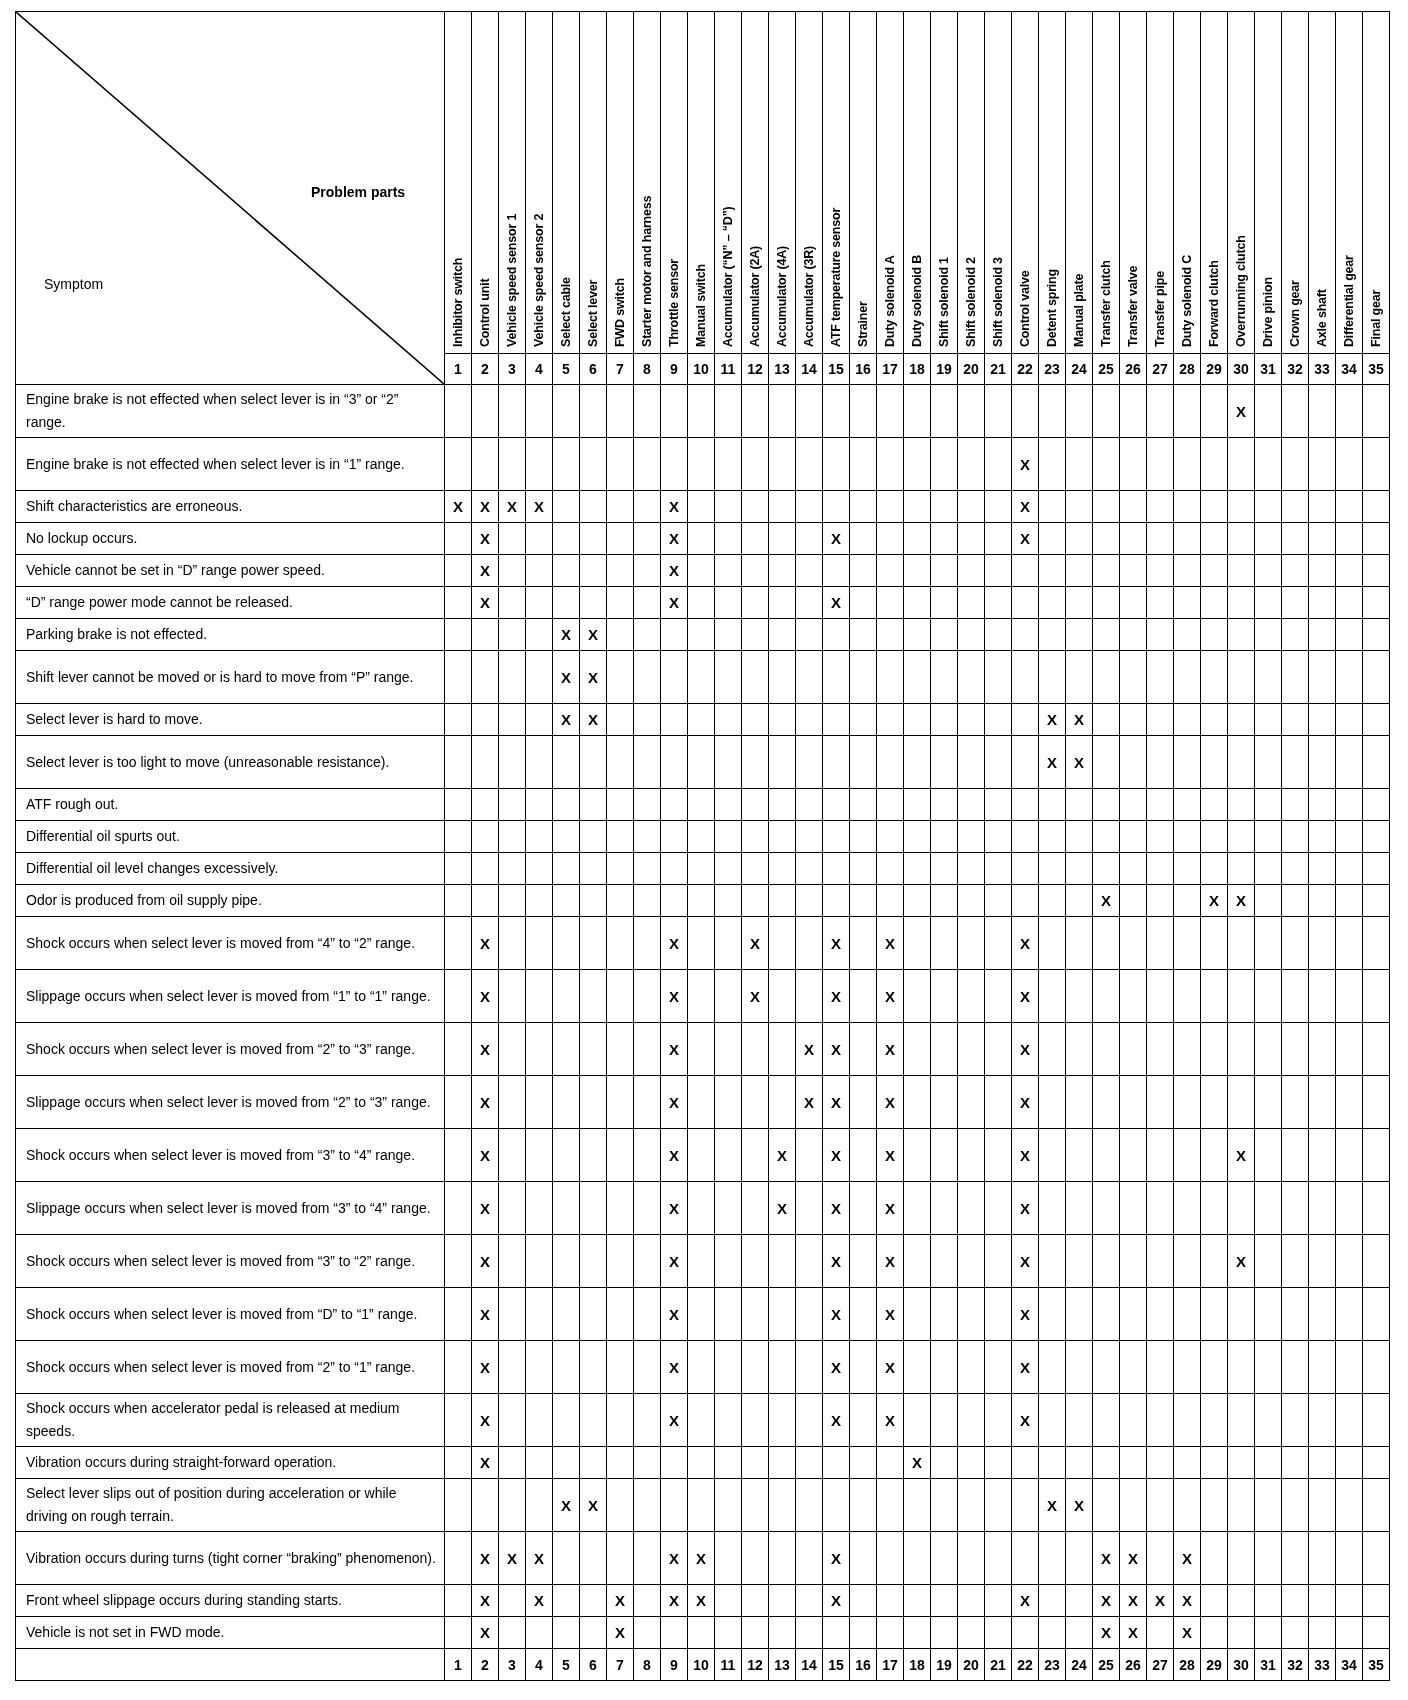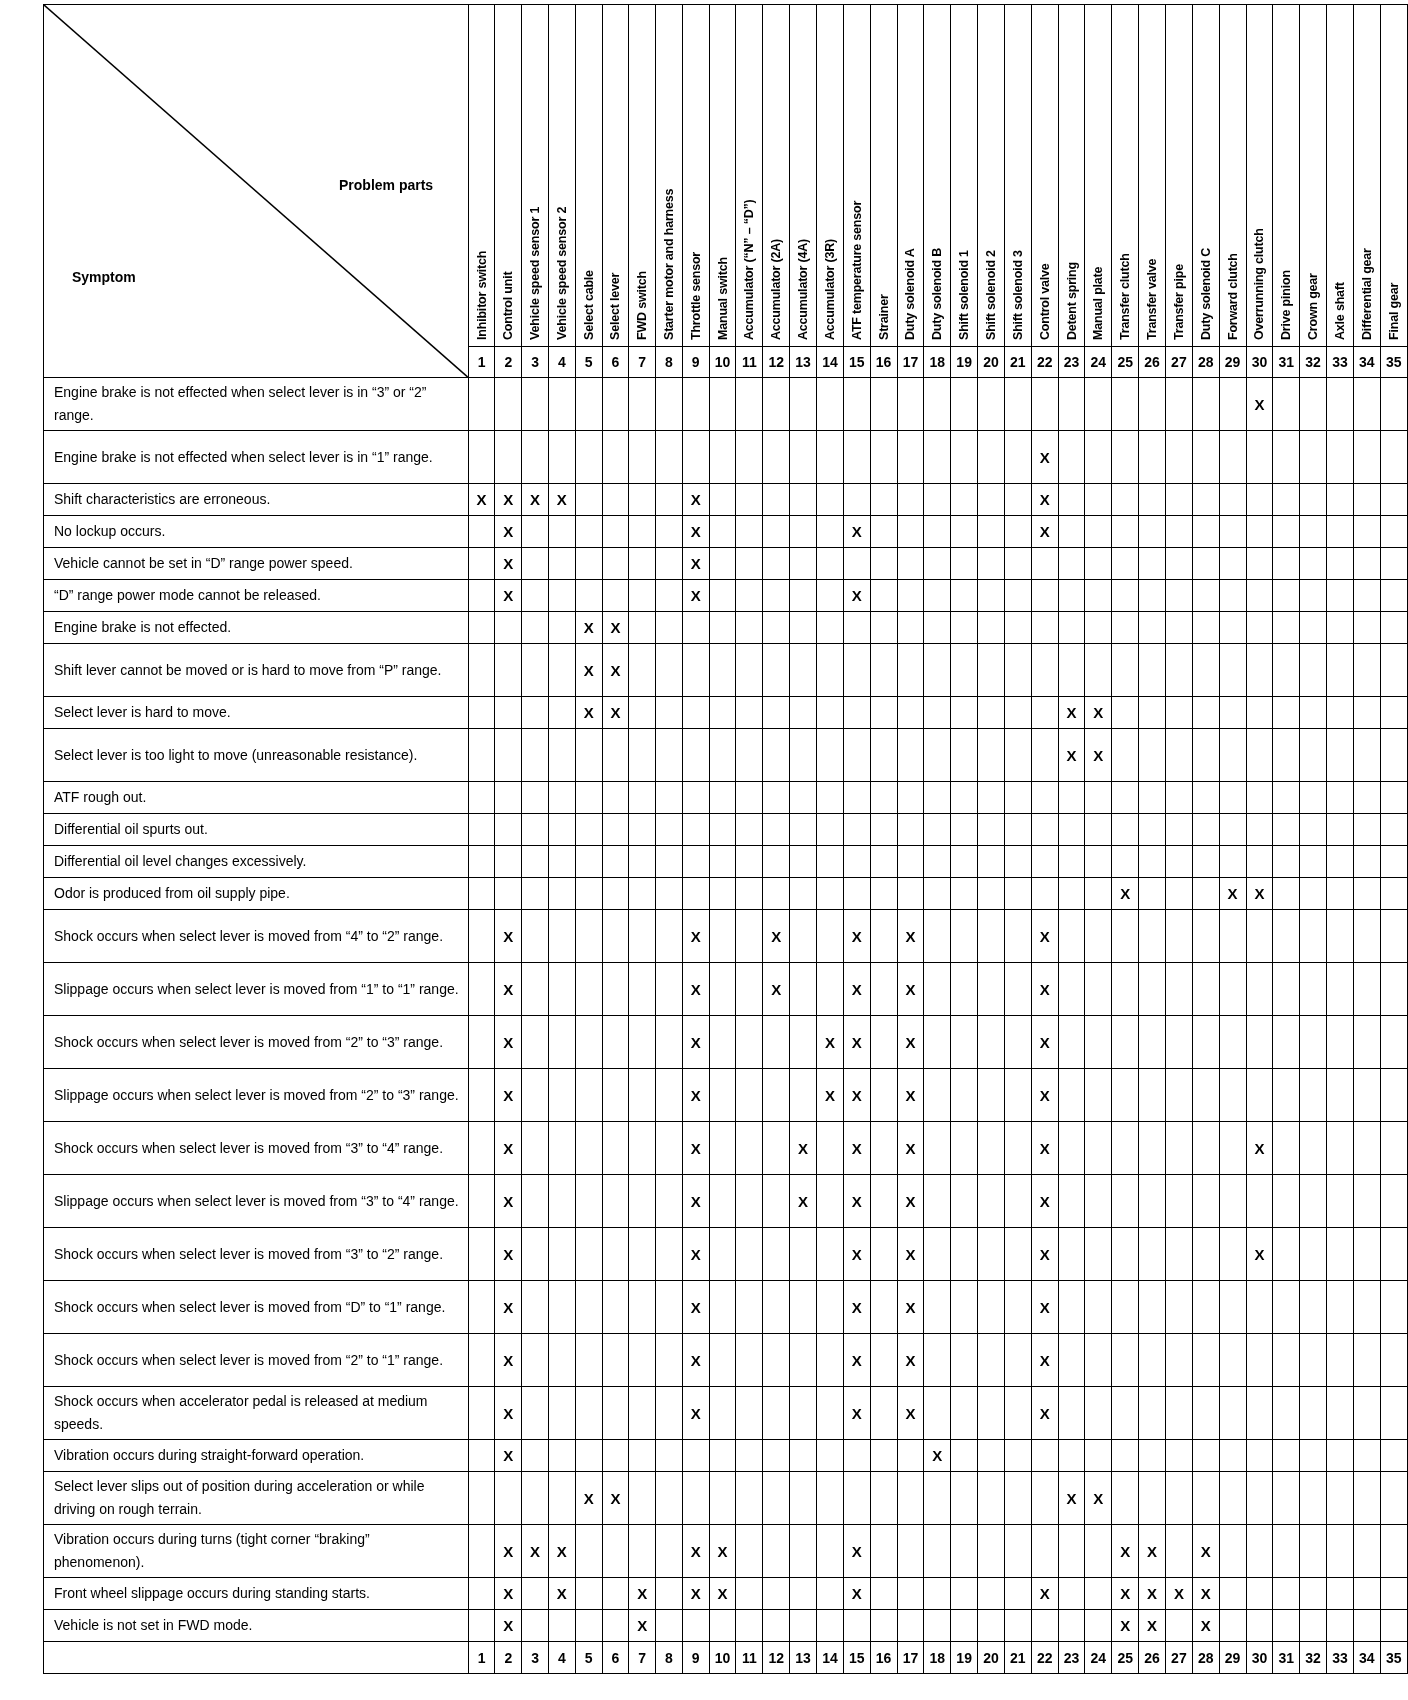--- a/index.html
+++ b/index.html
@@ -1,24 +1,24 @@
 <!DOCTYPE html>
 <html><head>
 <meta charset="utf-8">
 <style>
   html, body { margin: 0; padding: 0; background: #ffffff; }
   body { width: 1408px; height: 1700px; position: relative; overflow: hidden;
          font-family: "Liberation Sans", "DejaVu Sans", sans-serif; color: #000; }
-  #sheet { position: absolute; left: 15px; top: 4px; margin-left: 28px; }
+  #sheet { position: absolute; left: 15px; top: 11px; }
   table.diag { border-collapse: collapse; table-layout: fixed; }
   table.diag td { border: 1.6px solid #000; padding: 0; vertical-align: middle; }
   td.corner { position: relative; height: 372px; width: 424px; }
   td.corner svg { position: absolute; left: 0; top: 0; width: 100%; height: 100%; }
   .lbl-problem { position: absolute; left: 295px; top: 172px; font-size: 14px; font-weight: bold; }
-  .lbl-symptom { position: absolute; left: 28px; top: 264px; font-size: 14px; font-weight: bold; }
+  .lbl-symptom { position: absolute; left: 28px; top: 264px; font-size: 14px; font-weight: normal; }
   td.part-name { width: 26px; height: 336px; position: relative; }
   td.part-name .rot { position: absolute; left: 50%; bottom: 6px; transform-origin: left bottom;
        transform: rotate(-90deg) translateY(50%); white-space: nowrap;
        font-size: 12.5px; font-weight: bold; letter-spacing: -0.2px; }
   td.part-num { height: 30px; text-align: center; font-size: 14px; font-weight: bold; }
   td.symptom { width: 412px; padding: 2px 6px 2px 10px !important; font-size: 14px; line-height: 23px; }
   td.mark { text-align: center; font-size: 15px; font-weight: bold; }
   tr.r1 td { height: 27px; }
   tr.r2 td { height: 48px; }
   td.footer-blank { }
@@ -404,21 +404,21 @@
           <td class="mark"></td>
           <td class="mark"></td>
           <td class="mark"></td>
           <td class="mark"></td>
           <td class="mark"></td>
           <td class="mark"></td>
           <td class="mark"></td>
           <td class="mark"></td>
         </tr>
         <tr class="r1">
-          <td class="symptom">Engine brake is not effected.</td>
+          <td class="symptom">Parking brake is not effected.</td>
           <td class="mark"></td>
           <td class="mark"></td>
           <td class="mark"></td>
           <td class="mark"></td>
           <td class="mark">X</td>
           <td class="mark">X</td>
           <td class="mark"></td>
           <td class="mark"></td>
           <td class="mark"></td>
           <td class="mark"></td>

